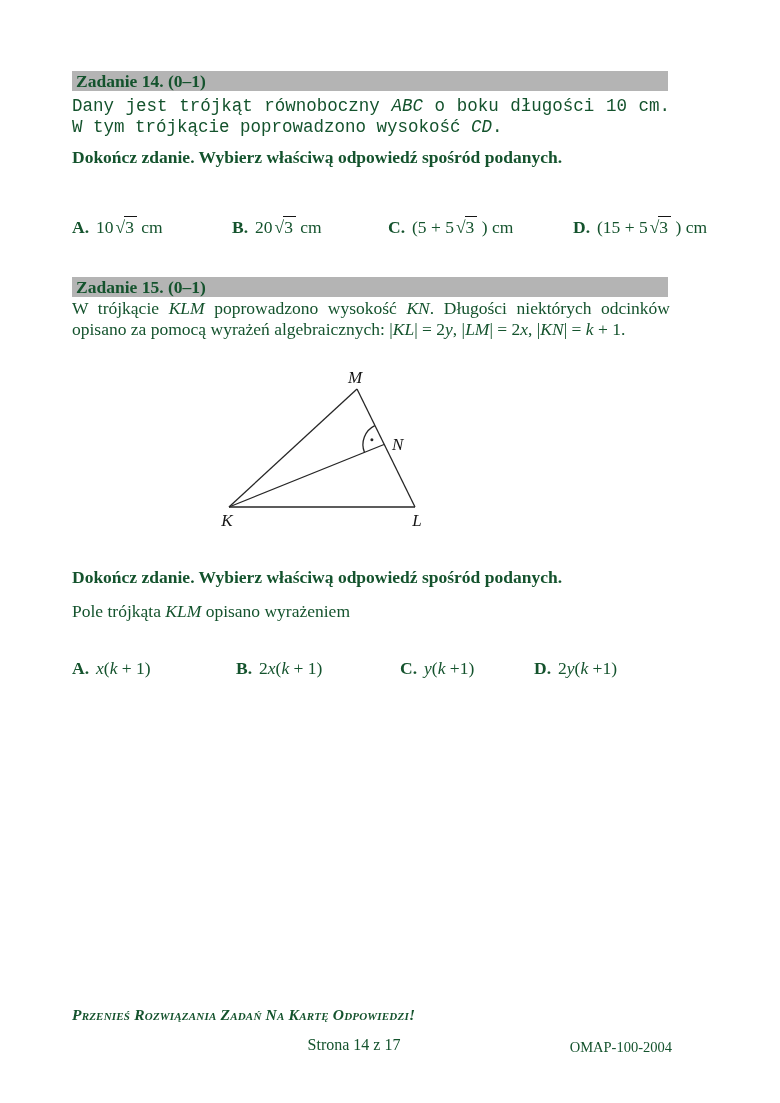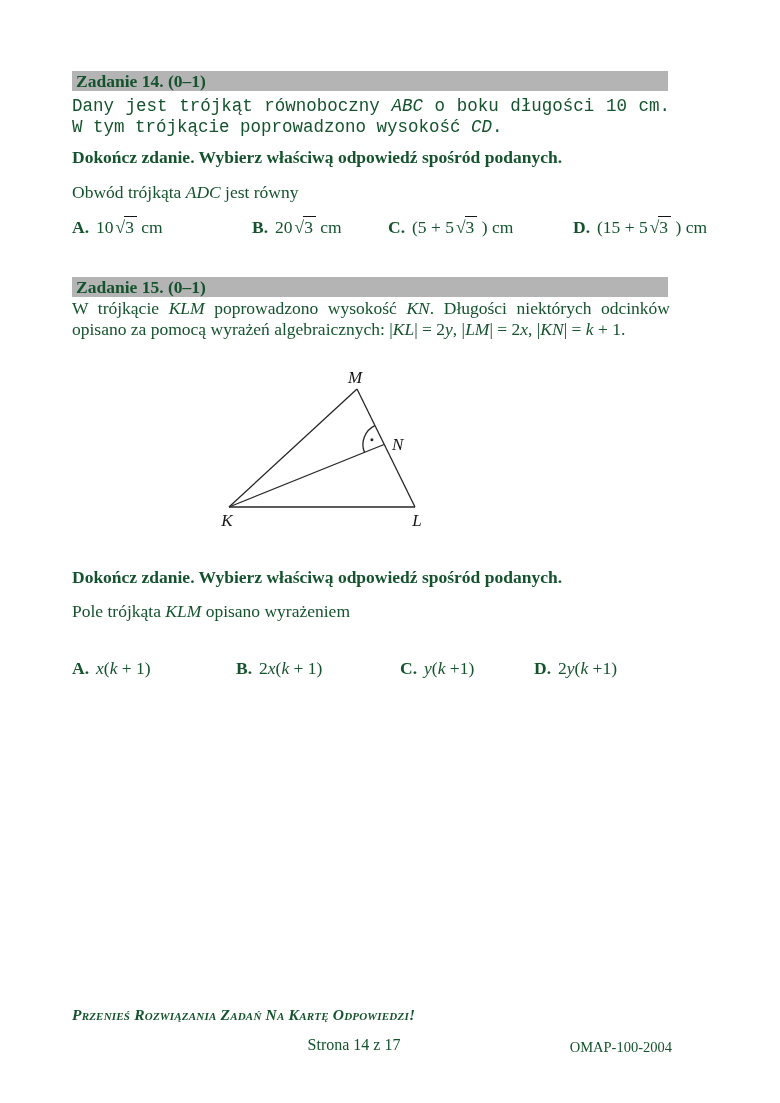--- a/index.html
+++ b/index.html
@@ -54,25 +54,24 @@
 <div class="page">
 
   <div class="abs task-bar" style="top: 71px; background: rgb(180, 180, 180);">
     <span>Zadanie 14. (0–1)</span>
   </div>
 
   <div class="abs para" style="top:96px;font-family:Liberation Mono, monospace;"><span>Dany jest trójkąt równoboczny </span><span class="it">ABC</span><span> o boku długości 10 cm. W tym trójkącie poprowadzono wysokość </span><span class="it">CD</span><span>.</span></div>
 
   <div class="abs single instr" style="top:147px;">Dokończ zdanie. Wybierz właściwą odpowiedź spośród podanych.</div>
 
-  <div class="abs single" style="top:182px;"><span>Obwód trójkąta </span><span class="it">ADC</span><span> jest równy</span></div>
 
   <div class="abs opt-row" style="top:217px;">
     <span class="opt" style="left:0px;"><b>A.</b><span><span>10</span><span class="sqrt"><span class="sqrt-sym">√</span><span class="sqrt-arg">3</span></span><span> cm</span></span></span>
-    <span class="opt" style="left:160px;margin-left:20px;"><b>B.</b><span><span>20</span><span class="sqrt"><span class="sqrt-sym">√</span><span class="sqrt-arg">3</span></span><span> cm</span></span></span>
+    <span class="opt" style="left:160px;"><b>B.</b><span><span>20</span><span class="sqrt"><span class="sqrt-sym">√</span><span class="sqrt-arg">3</span></span><span> cm</span></span></span>
     <span class="opt" style="left:316px;"><b>C.</b><span><span>(5 + 5</span><span class="sqrt"><span class="sqrt-sym">√</span><span class="sqrt-arg">3</span></span><span> ) cm</span></span></span>
     <span class="opt" style="left:501px;"><b>D.</b><span><span>(15 + 5</span><span class="sqrt"><span class="sqrt-sym">√</span><span class="sqrt-arg">3</span></span><span> ) cm</span></span></span>
   </div>
 
   <div class="abs task-bar" style="top: 277px; background: rgb(180, 180, 180);">
     <span>Zadanie 15. (0–1)</span>
   </div>
 
   <div class="abs para" style="top:298px;"><span>W trójkącie </span><span class="it">KLM</span><span> poprowadzono wysokość </span><span class="it">KN</span><span>. Długości niektórych odcinków opisano za pomocą wyrażeń algebraicznych: |</span><span class="it">KL</span><span>| = 2</span><span class="it">y</span><span>, |</span><span class="it">LM</span><span>| = 2</span><span class="it">x</span><span>, |</span><span class="it">KN</span><span>| = </span><span class="it">k</span><span> + 1.</span></div>
 

